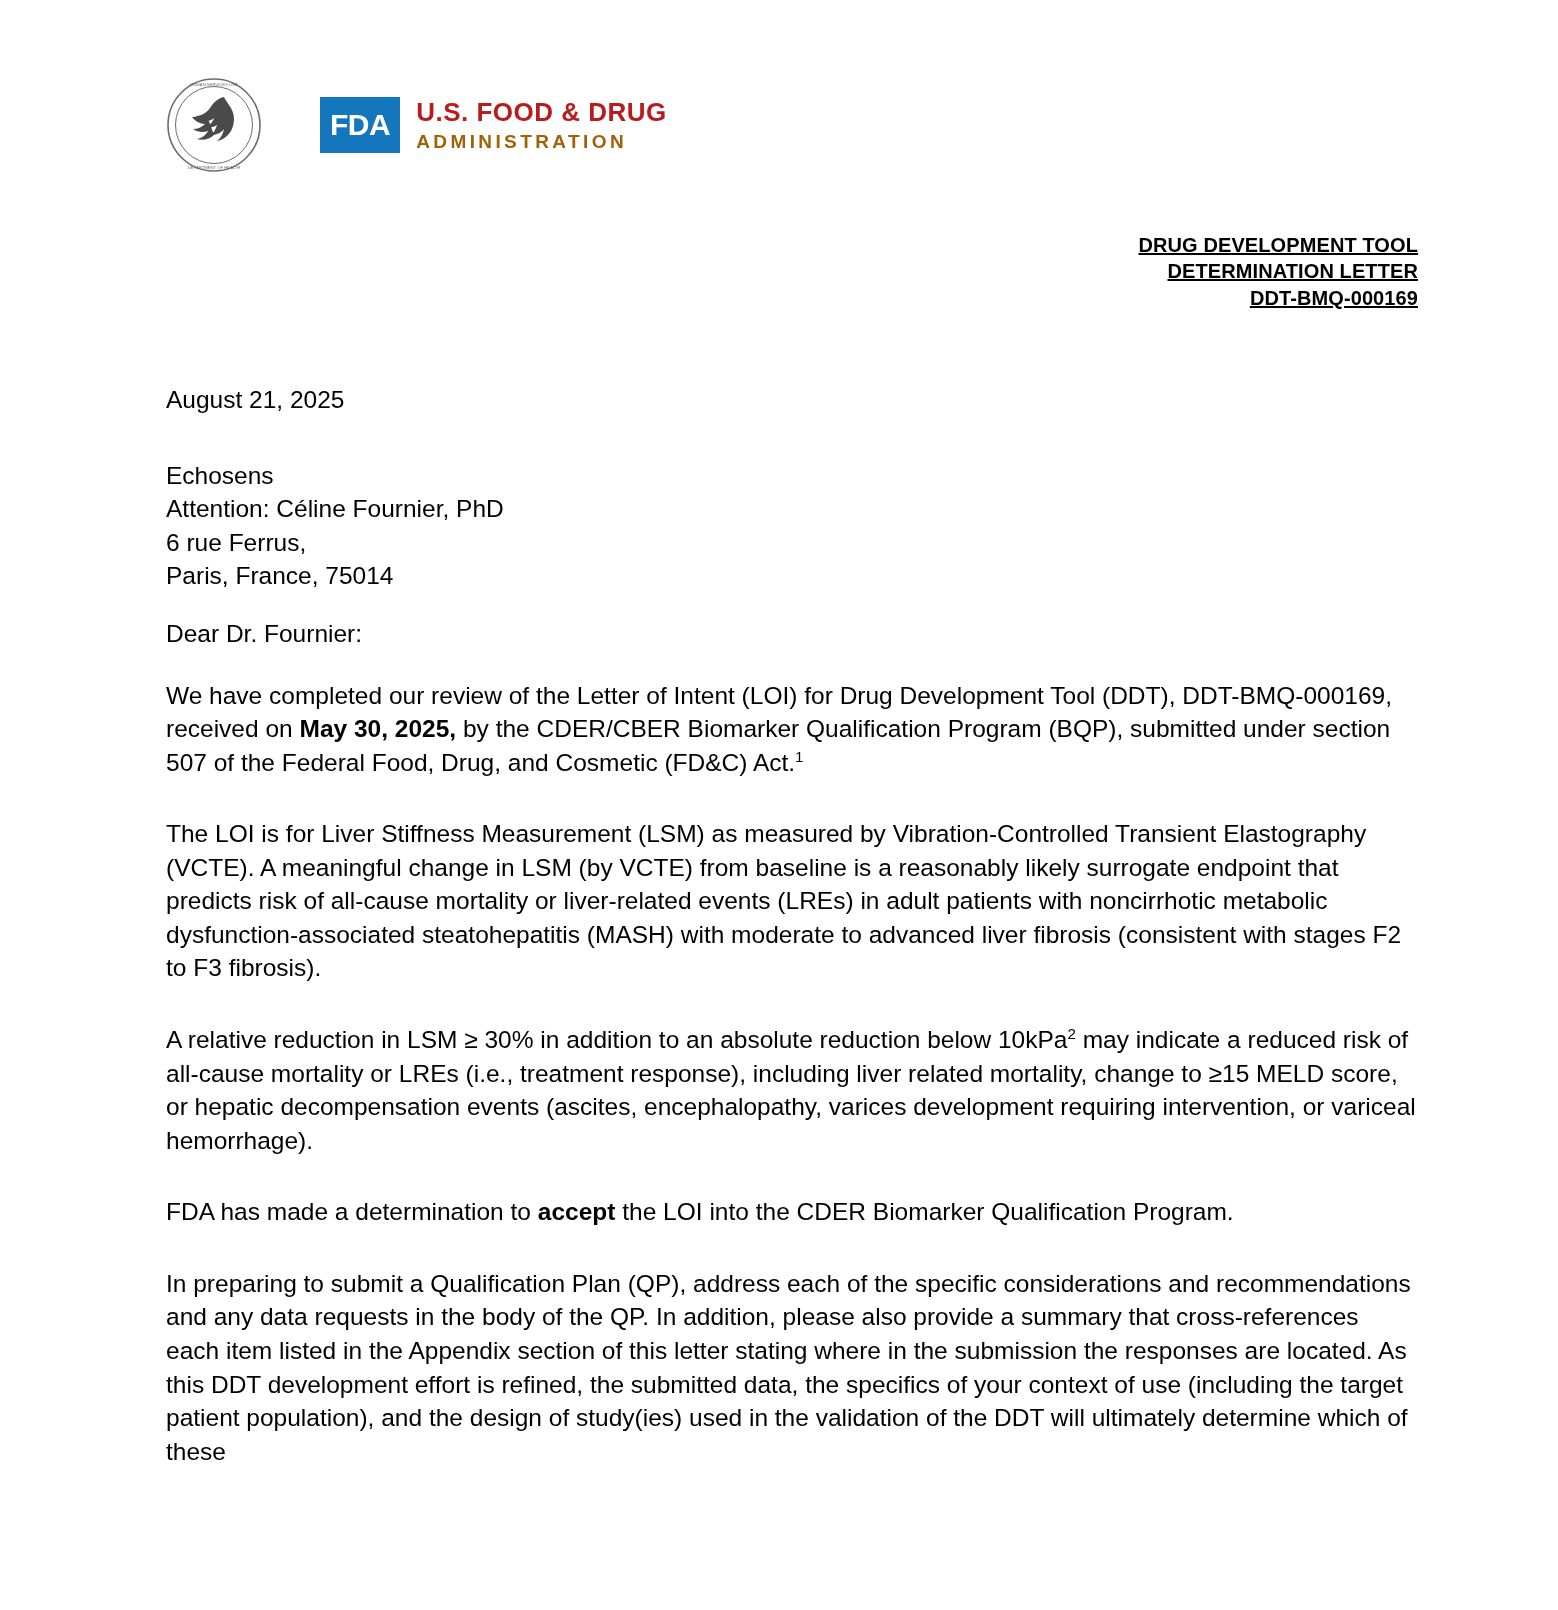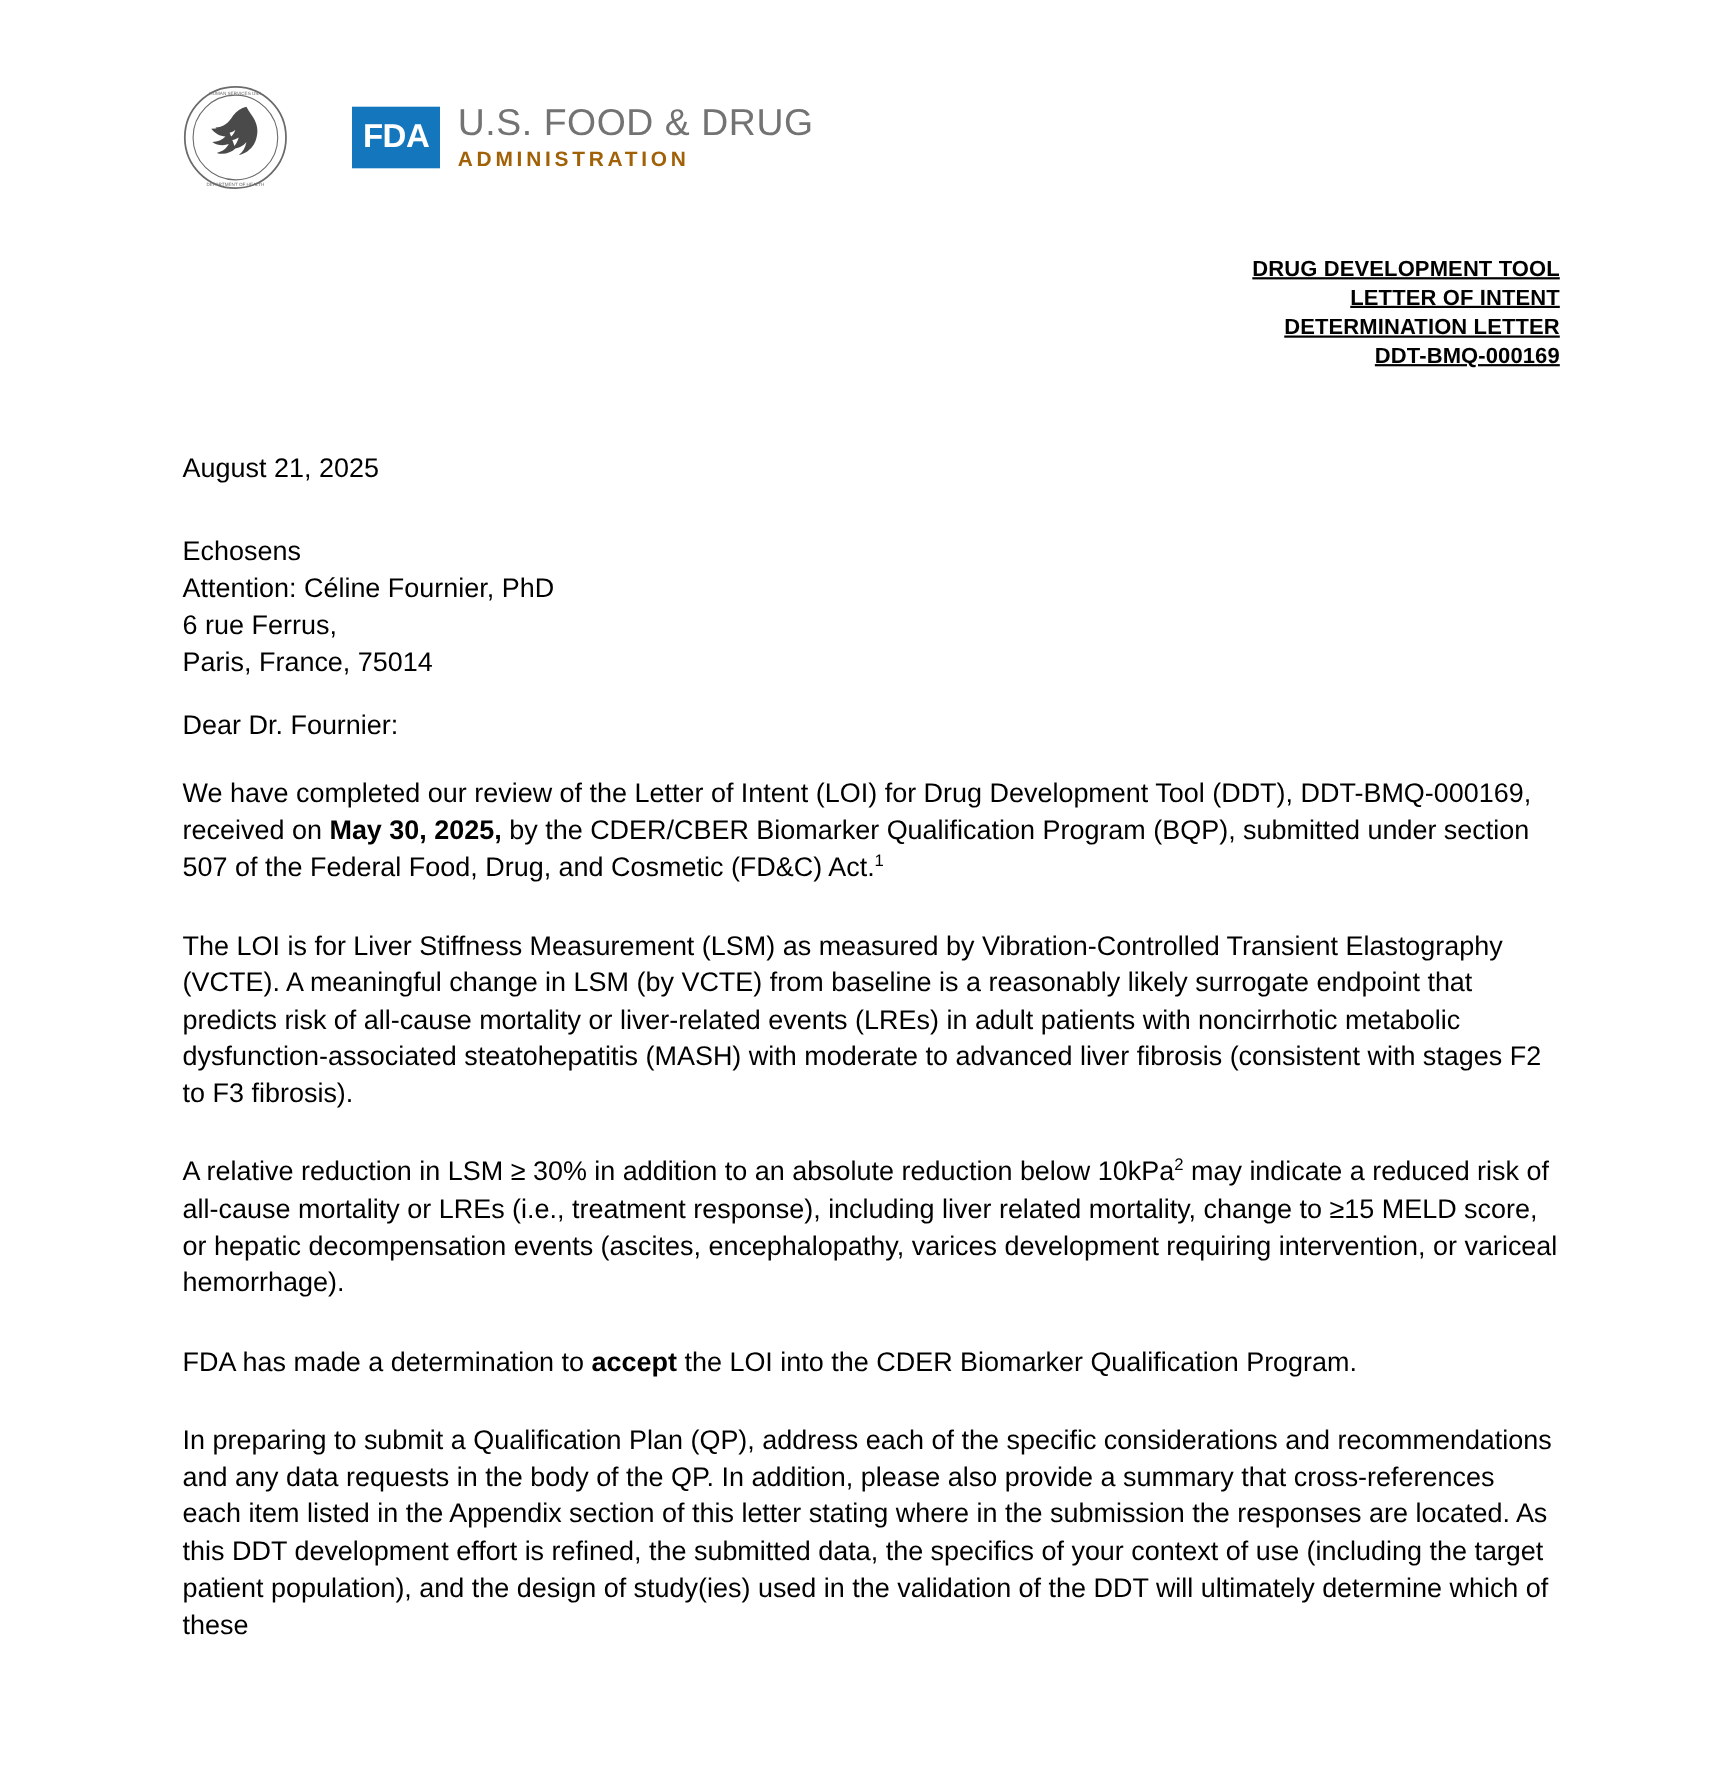--- a/index.html
+++ b/index.html
@@ -58,23 +58,23 @@
     font-family: "Liberation Sans", sans-serif;
     margin-left: 32px;
   }
   .fda-words {
     display: flex;
     flex-direction: column;
     justify-content: center;
     line-height: 1;
   }
   .fda-title {
-    color: #737373;
-    font-weight: normal;
-    font-size: 34px;
+    color: #b91c1c;
+    font-weight: bold;
+    font-size: 26px;
     letter-spacing: 0.5px;
   }
   .fda-sub {
     color: #a16207;
     font-weight: bold;
     font-size: 19px;
     letter-spacing: 3.4px;
     margin-top: 7px;
   }
 
@@ -136,21 +136,20 @@
       <div class="fda-badge">FDA</div>
       <div class="fda-words">
         <div class="fda-title">U.S. FOOD &amp; DRUG</div>
         <div class="fda-sub">ADMINISTRATION</div>
       </div>
     </div>
   </div>
 
   <div class="doc-header">
     <div>DRUG DEVELOPMENT TOOL</div>
-    <div>LETTER OF INTENT</div>
     <div>DETERMINATION LETTER</div>
     <div>DDT-BMQ-000169</div>
   </div>
 
   <div class="body-text">
 
     <div class="date-line">August 21, 2025</div>
 
     <div class="addr-block">
       <div>Echosens</div>

